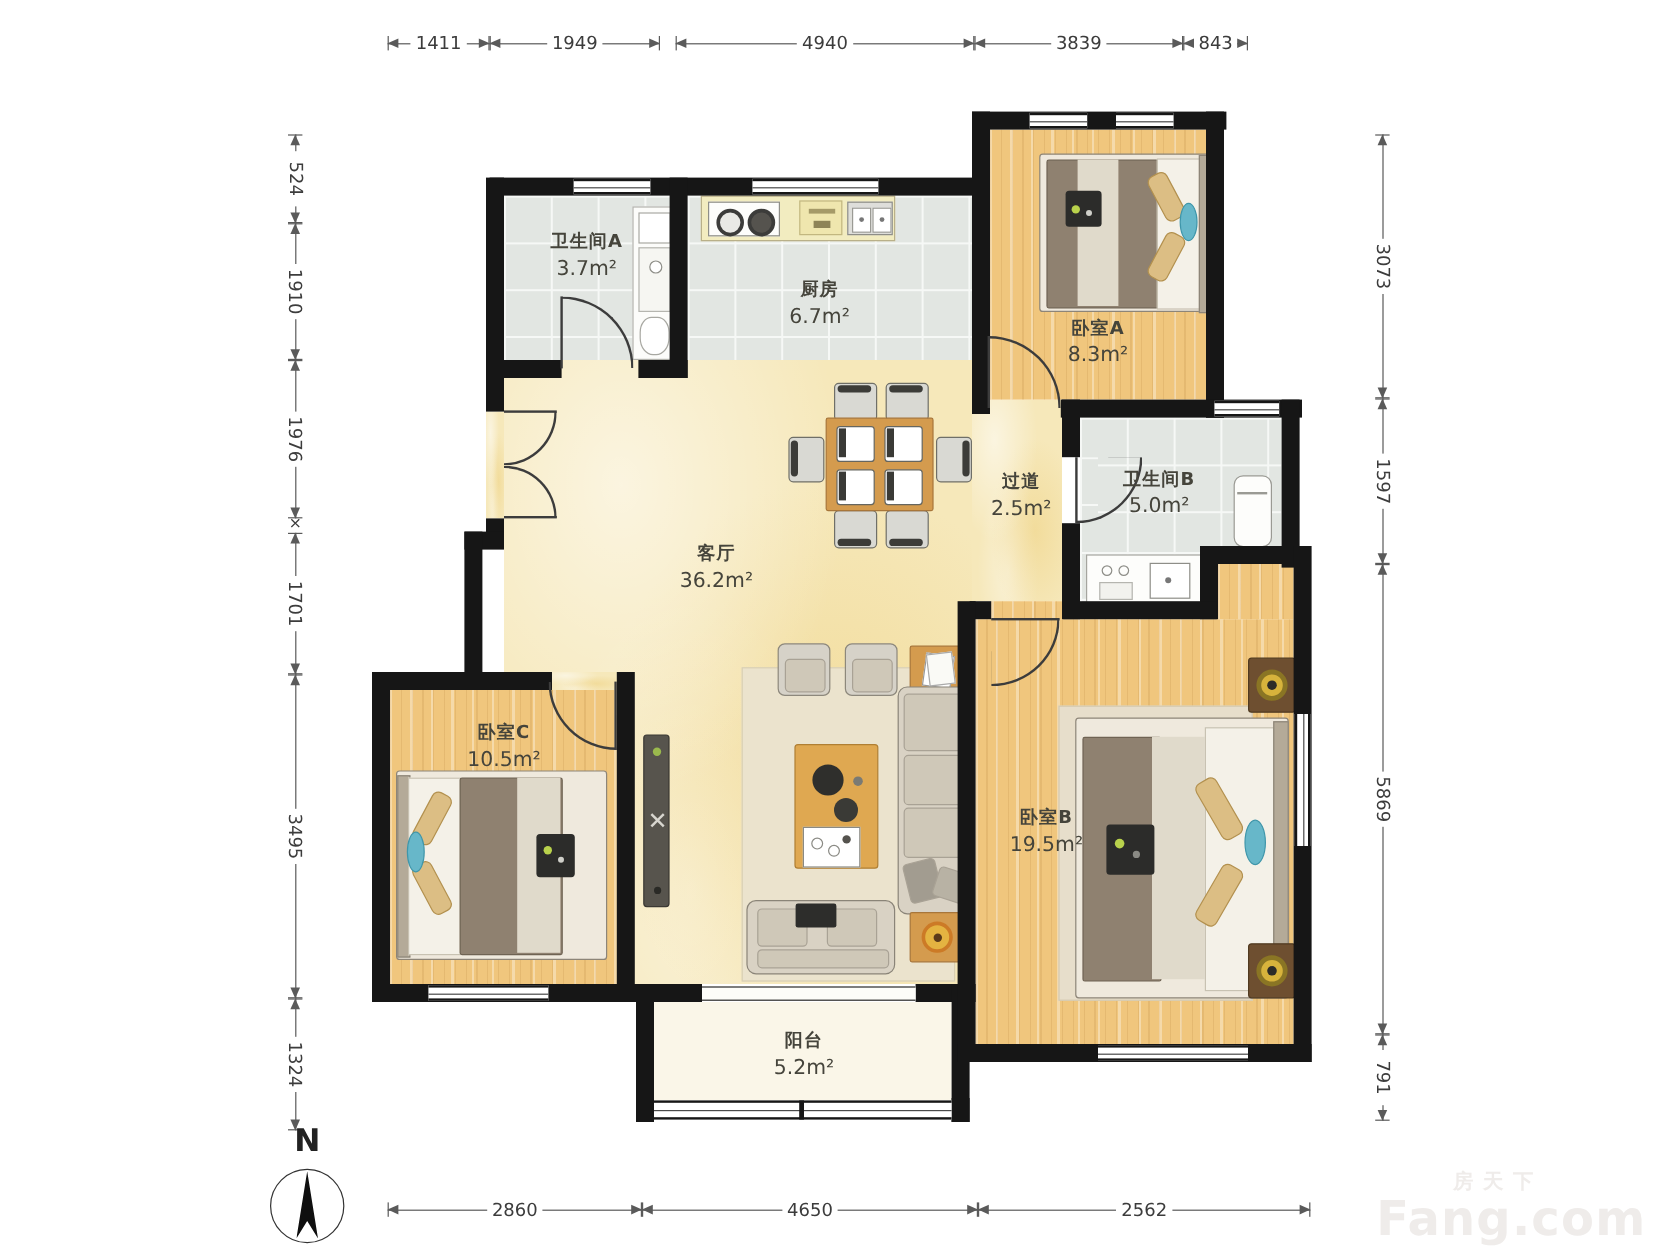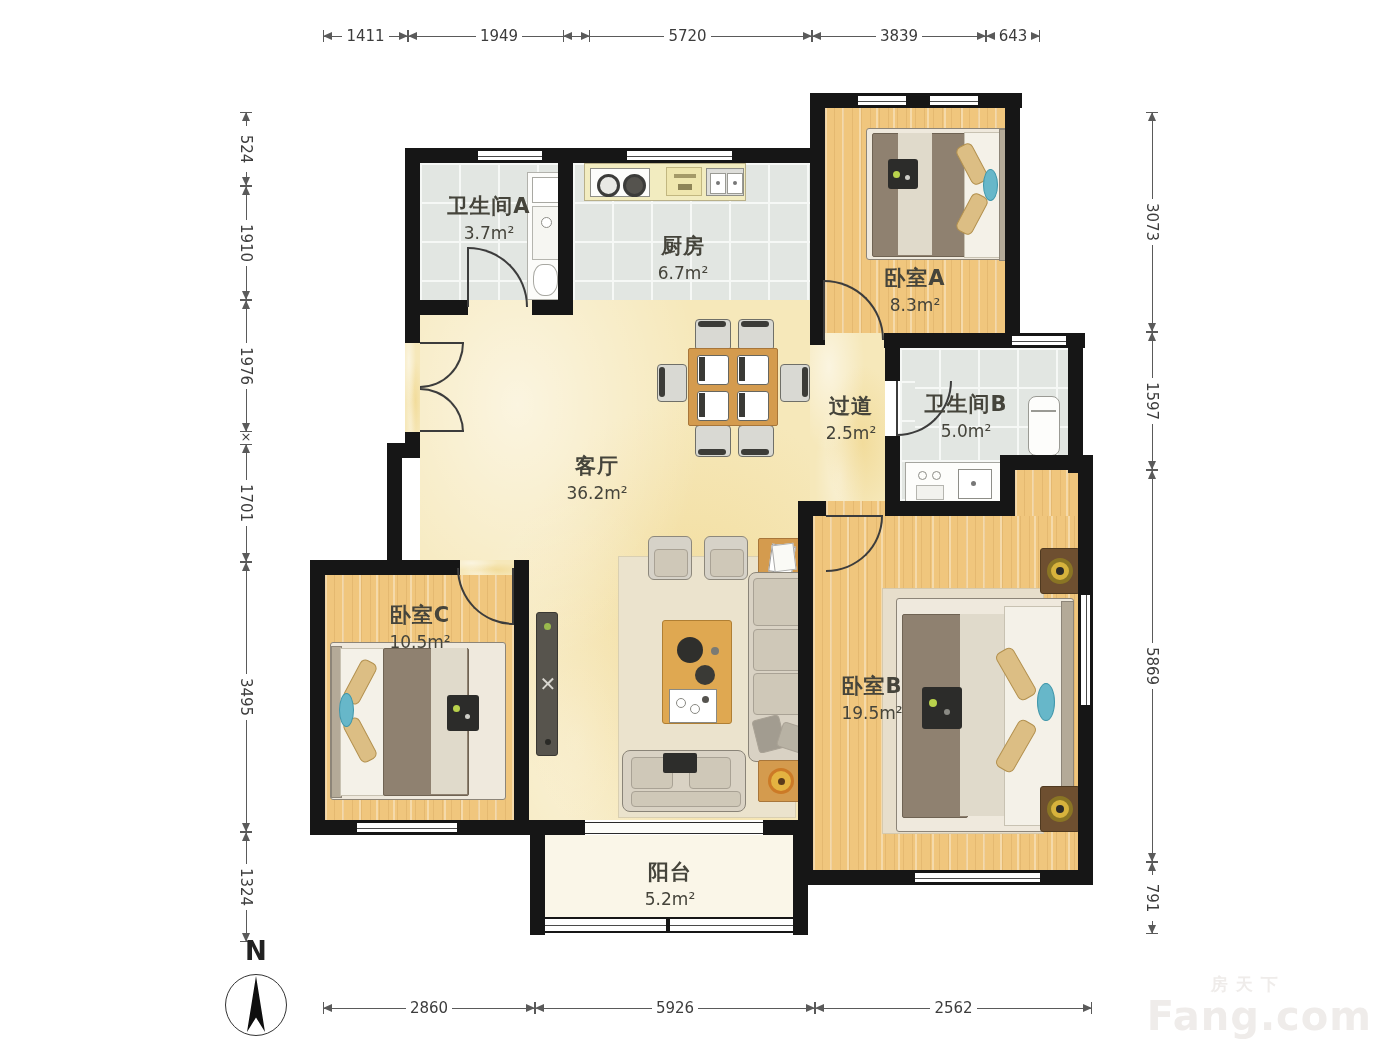--- a/index.html
+++ b/index.html
@@ -21,21 +21,21 @@
   .wall{position:absolute;background:#161616;}
   .winh{position:absolute;background:#ffffff;border-top:2.5px solid #161616;border-bottom:2.5px solid #161616;box-sizing:border-box;}
   .winh::after{content:"";position:absolute;left:0;right:0;top:50%;height:1px;background:#4a4a4a;}
   .winv{position:absolute;background:#ffffff;border-left:2.5px solid #161616;border-right:2.5px solid #161616;box-sizing:border-box;}
   .winv::after{content:"";position:absolute;top:0;bottom:0;left:50%;width:1px;background:#4a4a4a;}
   .thresh{position:absolute;background:#fdfdf9;border-top:1.5px solid #2a2a2a;border-bottom:1.5px solid #2a2a2a;box-sizing:border-box;}
   .arc{position:absolute;box-sizing:border-box;border:0 solid #3c3c3c;}
   .leaf{position:absolute;background:#3c3c3c;}
   
   .rlabel{position:absolute;transform:translateX(-50%);text-align:center;color:#45443b;white-space:nowrap;}
-  .rname{font-size:21px;font-weight:600;letter-spacing:1px;}
+  .rname{font-size:15px;font-weight:600;letter-spacing:1px;}
   .rarea{font-size:17px;margin-top:3px;font-weight:400;}
   
   .hdim{position:absolute;display:flex;align-items:center;height:16px;font-size:15px;color:#3c3c3c;}
   .hdim::before,.hdim::after{content:"";position:absolute;top:2px;width:1px;height:12px;background:#5a5a5a;}
   .hdim::before{left:0;} .hdim::after{right:0;}
   .dl,.dr{flex:1;height:1px;background:#5a5a5a;position:relative;min-width:6px;}
   .dl::before{content:"";position:absolute;left:0;top:-3.5px;border-top:4px solid transparent;border-bottom:4px solid transparent;border-right:9px solid #5a5a5a;}
   .dr::after{content:"";position:absolute;right:0;top:-3.5px;border-top:4px solid transparent;border-bottom:4px solid transparent;border-left:9px solid #5a5a5a;}
   .dt{padding:0 4px;white-space:nowrap;}
   .vdim{position:absolute;display:flex;flex-direction:column;align-items:center;width:16px;font-size:15px;color:#3c3c3c;}
@@ -363,38 +363,38 @@
   <div class="rlabel" style="left:670px;top:858px;">
     <div class="rname">阳台</div>
     <div class="rarea">5.2m²</div>
   </div>
 
   <div class="hdim" style="left:323px;top:28px;width:85px;">
       <span class="dl"></span>
       <span class="dt">1411</span>
       <span class="dr"></span>
     </div>
-  <div class="hdim" style="left:408px;top:28px;width:182px;">
+  <div class="hdim" style="left:408px;top:28px;width:142px;">
       <span class="dl"></span>
       <span class="dt">1949</span>
       <span class="dr"></span>
     </div>
   <div class="hdim" style="left:563px;top:28px;width:249px;">
       <span class="dl"></span>
-      <span class="dt">5720</span>
+      <span class="dt">4940</span>
       <span class="dr"></span>
     </div>
   <div class="hdim" style="left:812px;top:28px;width:174px;">
       <span class="dl"></span>
       <span class="dt">3839</span>
       <span class="dr"></span>
     </div>
   <div class="hdim" style="left:986px;top:28px;width:54px;">
       <span class="dl"></span>
-      <span class="dt">643</span>
+      <span class="dt">843</span>
       <span class="dr"></span>
     </div>
 
   <div class="vdim" style="left:238px;top:112px;height:74px;">
       <span class="vla"></span>
       <span class="vt">
         <span>524</span>
       </span>
       <span class="vlb"></span>
     </div>
@@ -464,21 +464,21 @@
       <span class="vlb"></span>
     </div>
 
   <div class="hdim" style="left:323px;top:1000px;width:212px;">
       <span class="dl"></span>
       <span class="dt">2860</span>
       <span class="dr"></span>
     </div>
   <div class="hdim" style="left:535px;top:1000px;width:280px;">
       <span class="dl"></span>
-      <span class="dt">5926</span>
+      <span class="dt">4650</span>
       <span class="dr"></span>
     </div>
   <div class="hdim" style="left:815px;top:1000px;width:277px;">
       <span class="dl"></span>
       <span class="dt">2562</span>
       <span class="dr"></span>
     </div>
 
   <div class="compass">
     <div class="nl">N</div>

